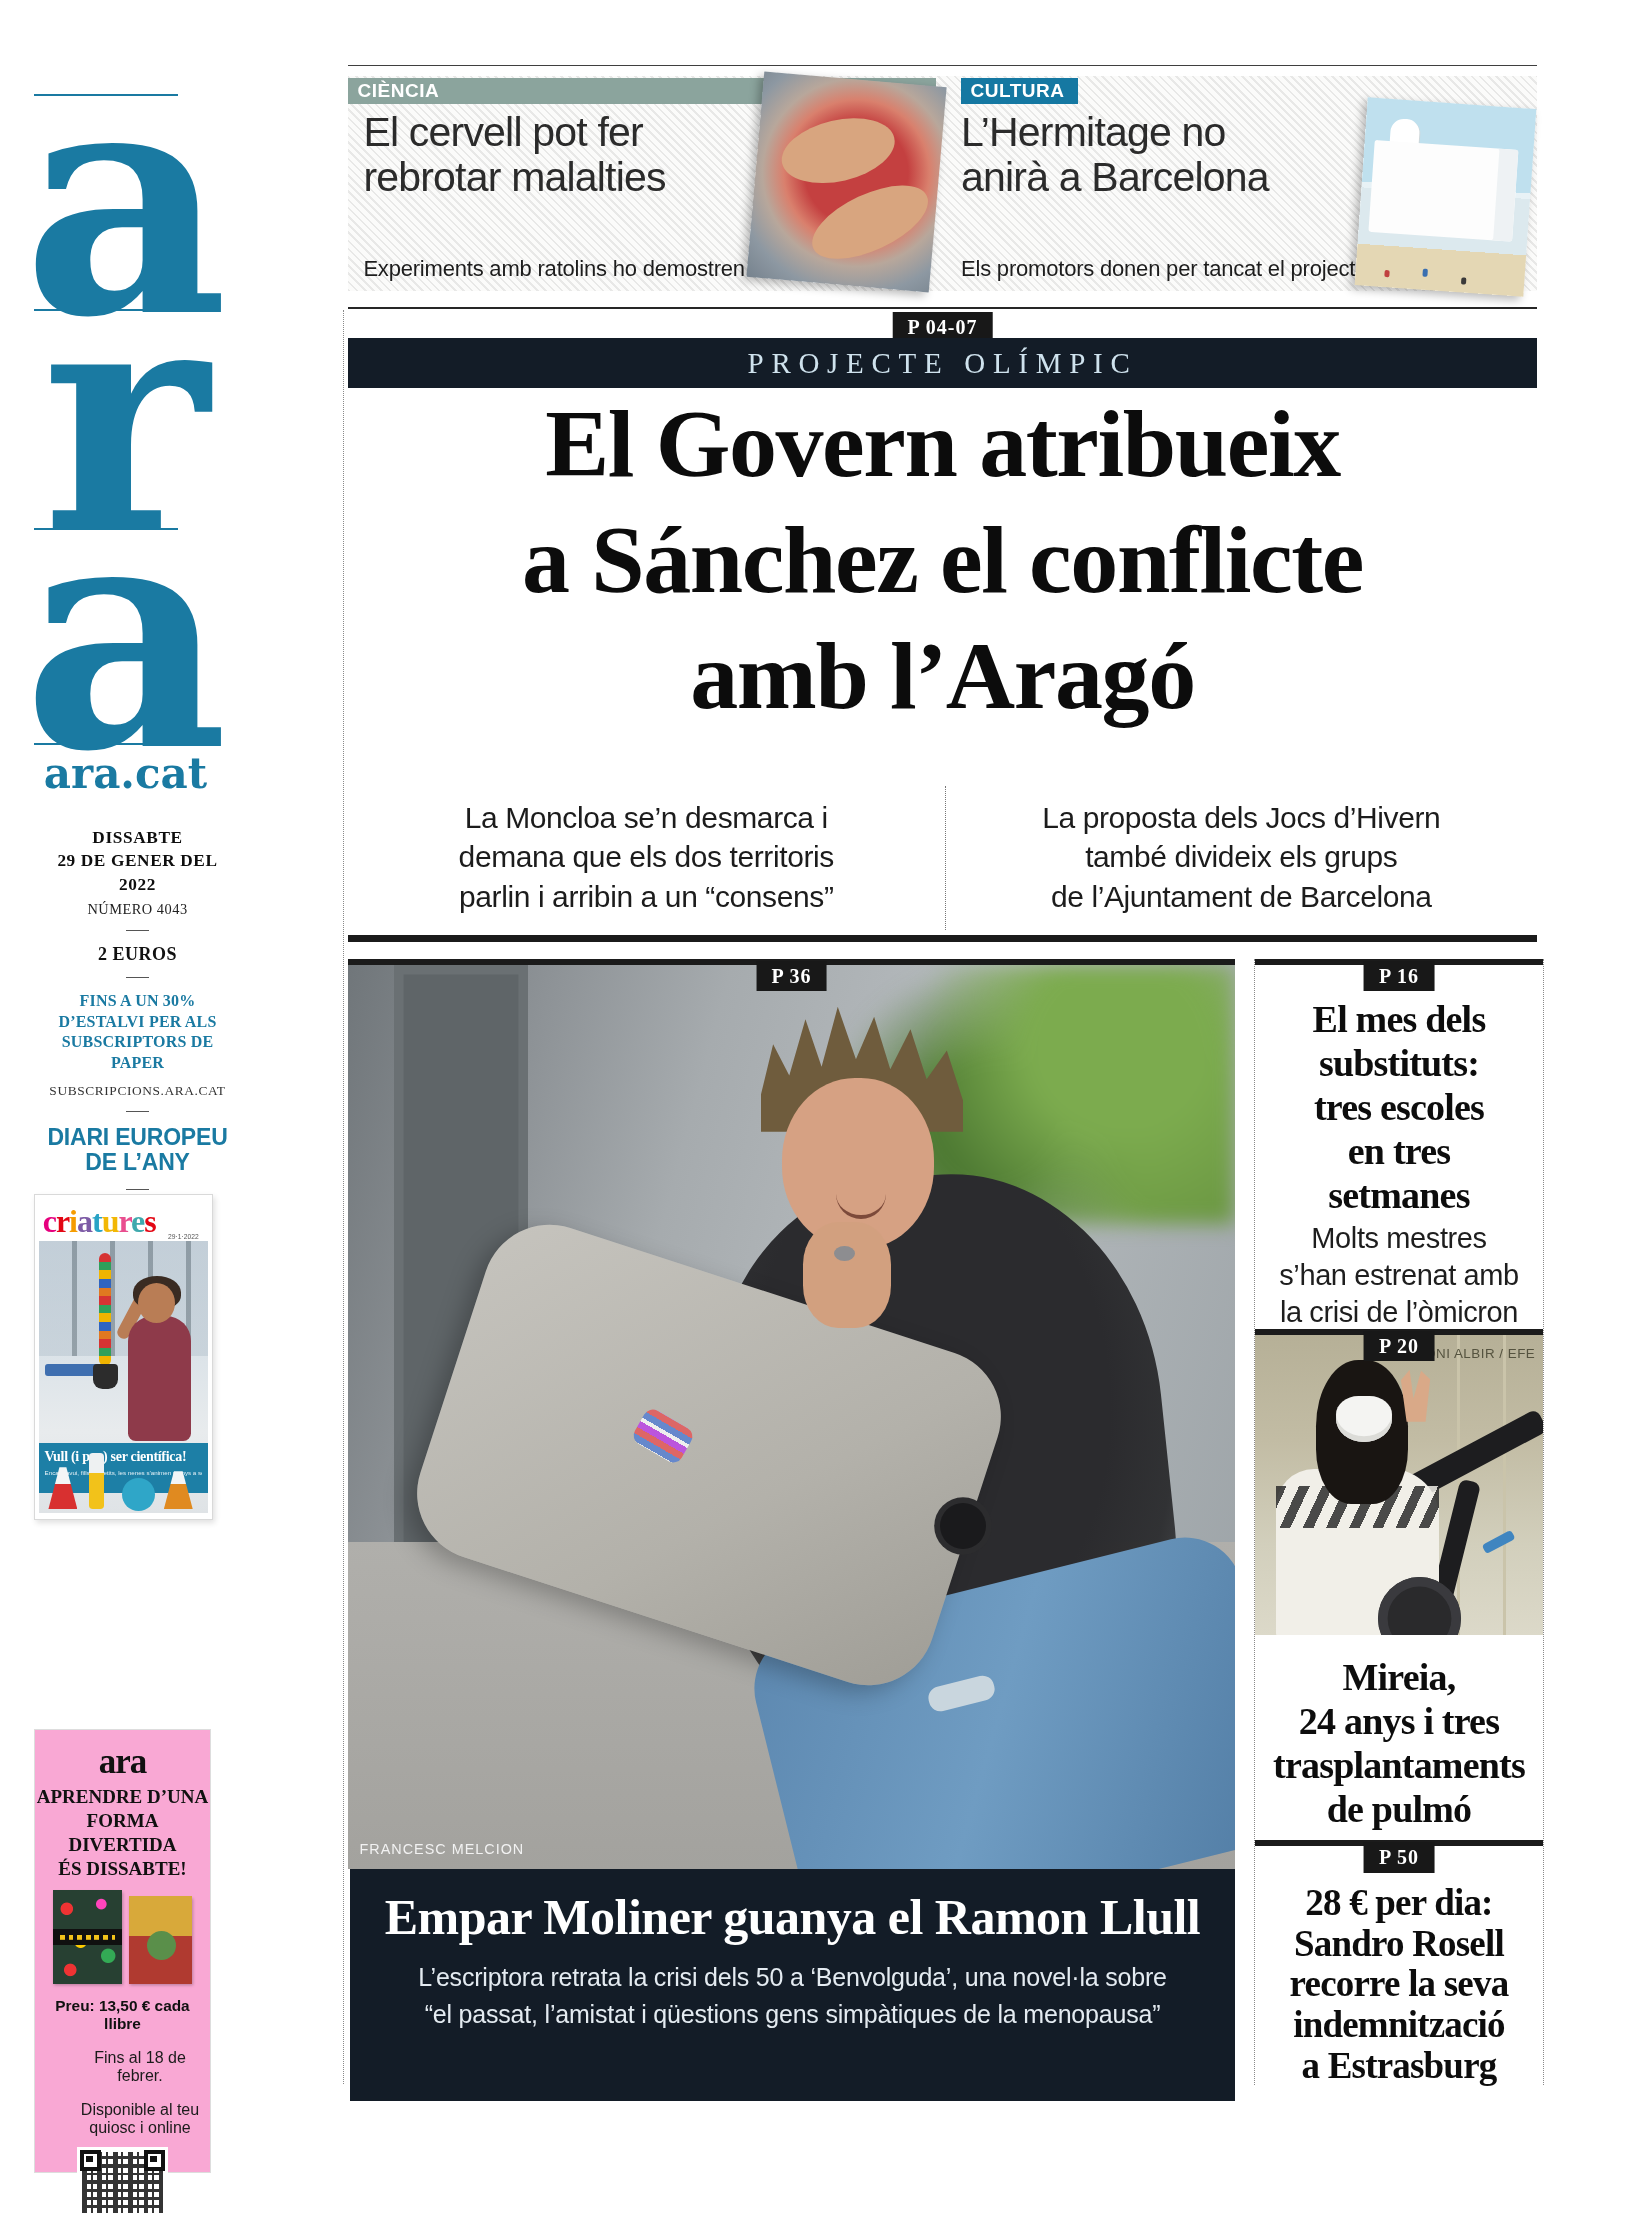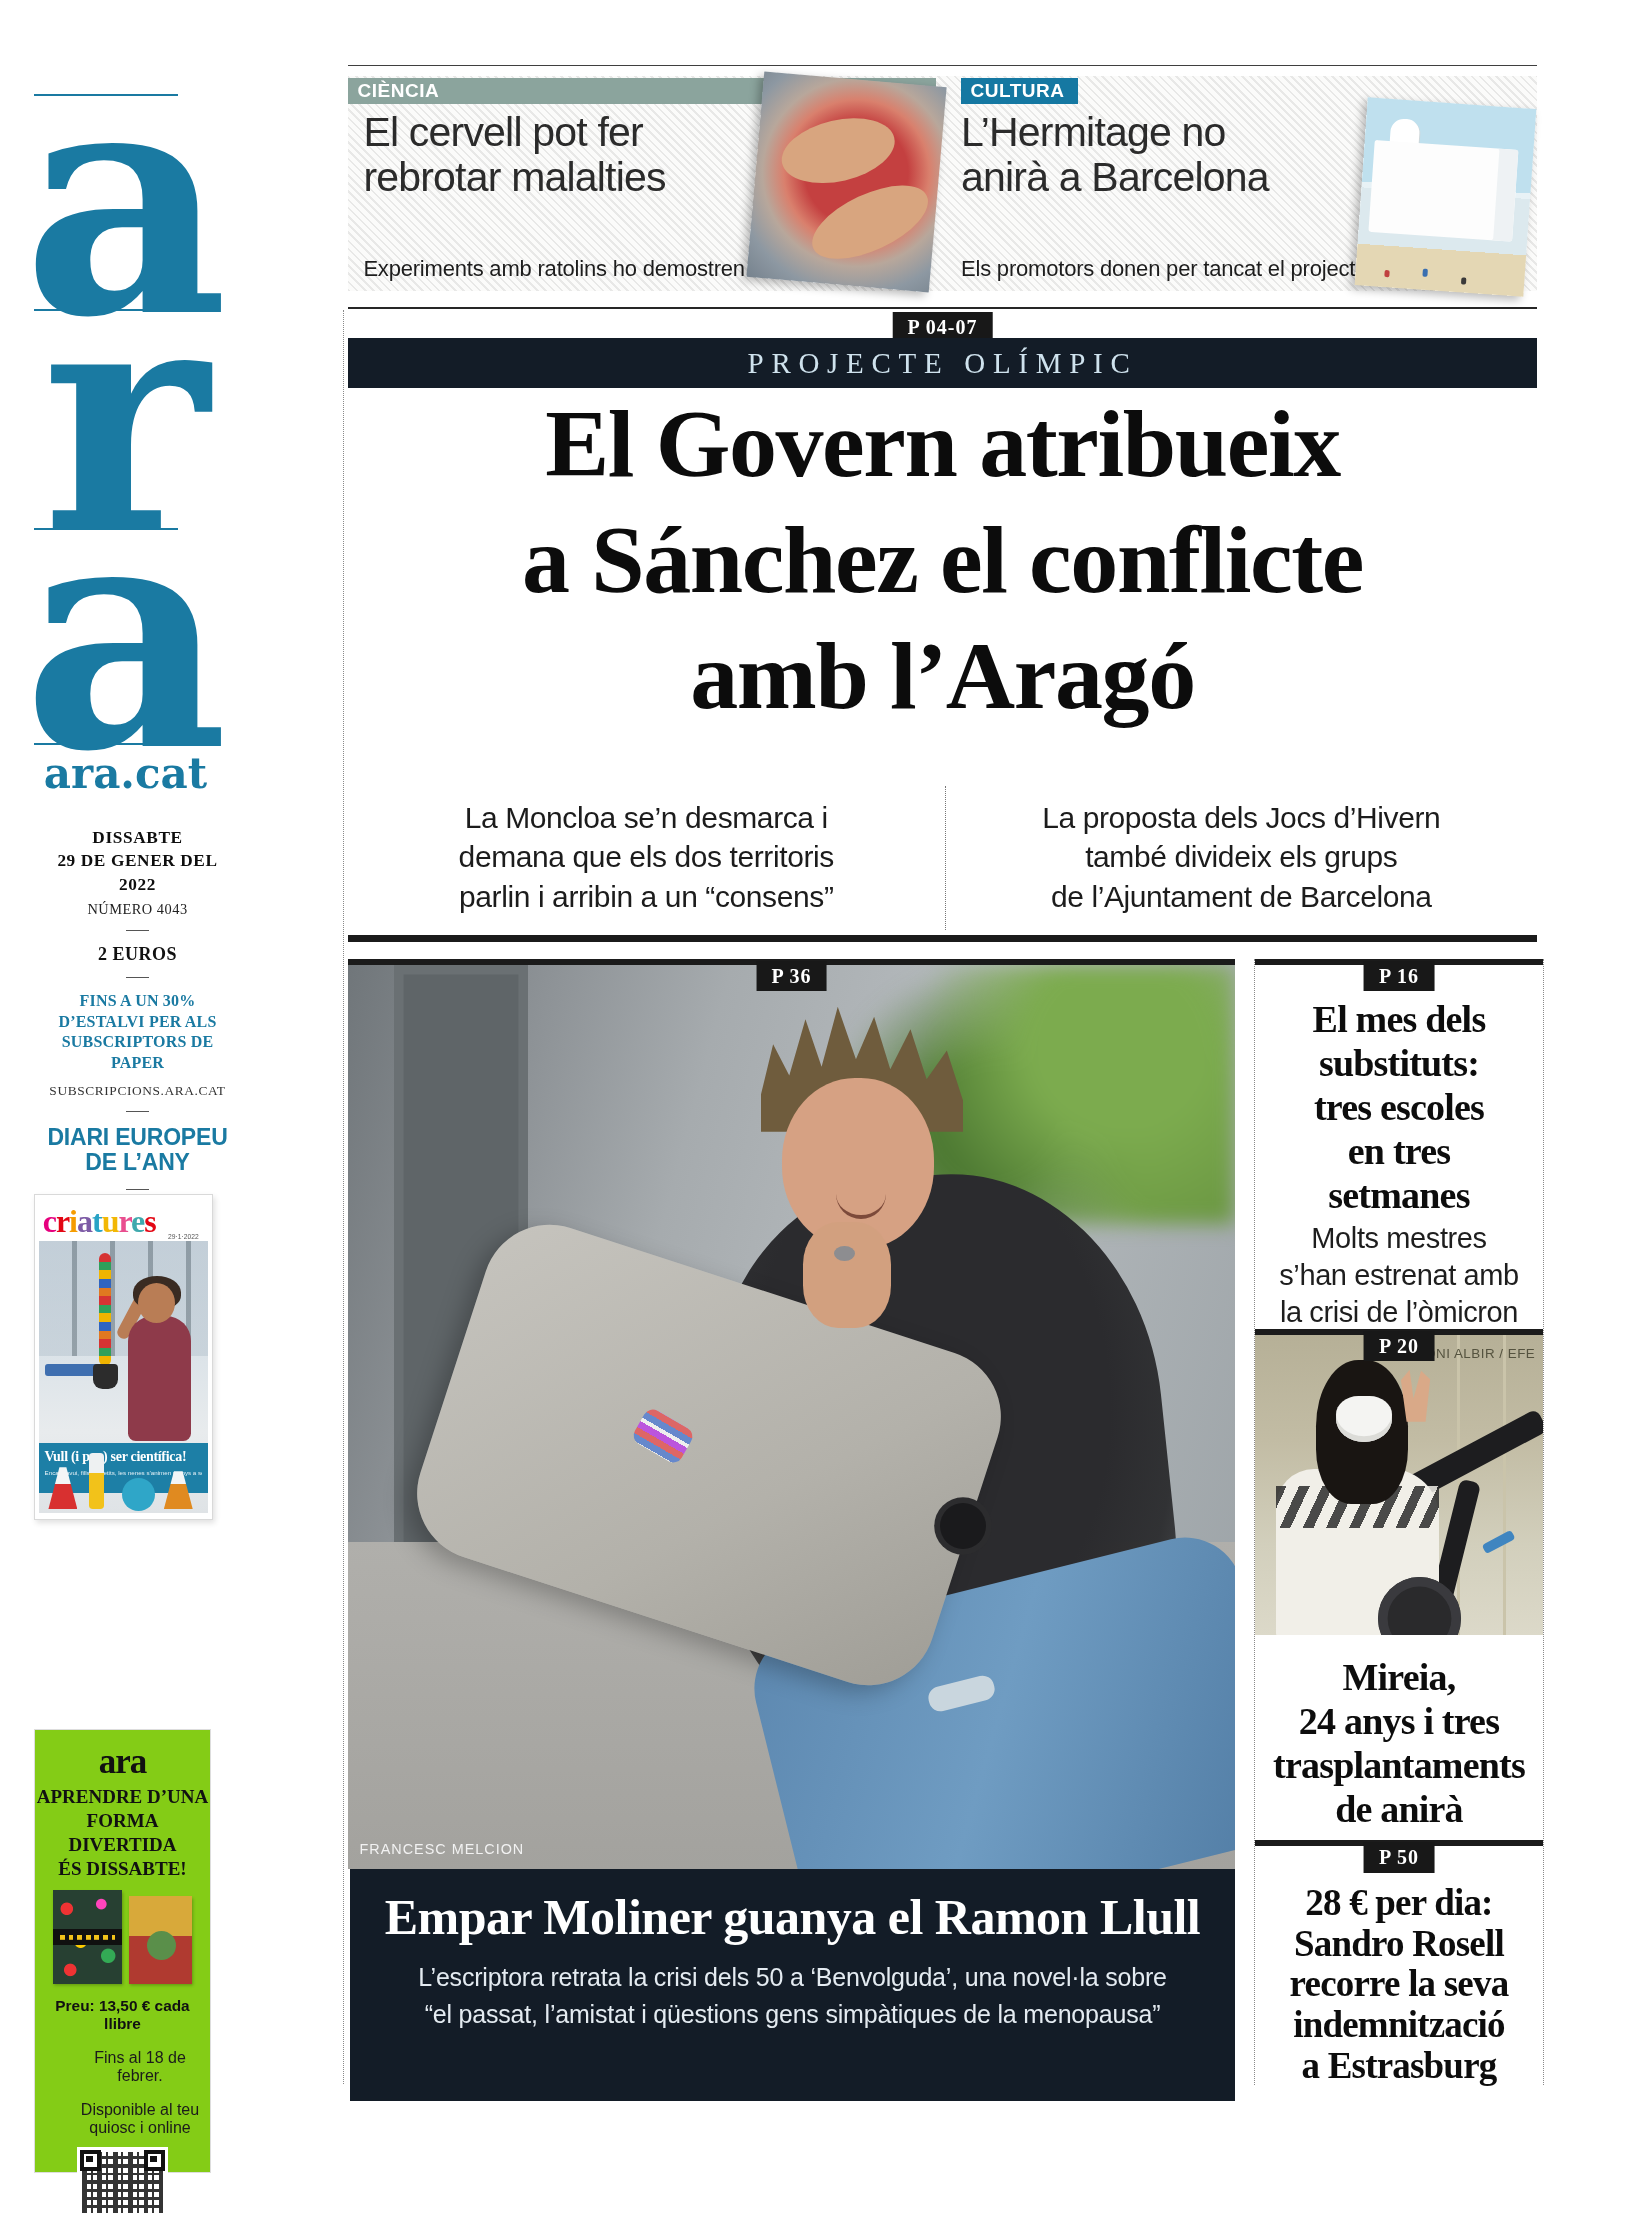--- a/index.html
+++ b/index.html
@@ -43,21 +43,21 @@
   .cria-band{position:absolute;left:0;right:0;top:202px;height:50px;background:#1d7fa6;color:#fff;padding:5.8px 5.8px 0 5.8px;box-sizing:border-box;}
   .cria-title{font-family:"Liberation Serif",serif;font-weight:bold;font-size:14px;letter-spacing:-0.3px;white-space:nowrap;}
   .cria-sub{font-size:6.2px;color:#e8f2f7;margin-top:3.8px;white-space:nowrap;overflow:hidden;}
   .flask{position:absolute;bottom:3.8px;}
   .flask-erlen{left:9.6px;width:29px;height:42px;background:linear-gradient(180deg,#f3f5f6 0 40%,#d83030 40%);clip-path:polygon(38% 0,62% 0,100% 100%,0 100%);}
   .flask-cyl{left:50px;width:15.4px;height:56px;background:linear-gradient(180deg,#eef1f2 0 35%,#f2c21a 35%);border-radius:3.8px;}
   .flask-round{left:83px;width:33px;height:33px;background:#2fa6c8;border-radius:50%;bottom:1.9px;}
   .flask-orange{left:125px;width:29px;height:38px;background:linear-gradient(180deg,#f3f5f6 0 35%,#e08a20 35%);clip-path:polygon(35% 0,65% 0,100% 100%,0 100%);}
 
   
-  .ad-card{left:37px;top:1729px;width:177px;height:444px;background:#84cc16;border:1px solid #ddd;
+  .ad-card{left:37px;top:1729px;width:177px;height:444px;background:#f9a8d4;border:1px solid #ddd;
            text-align:center;box-sizing:border-box;padding-top:11.5px;}
   .ad-brand{font-family:"Liberation Serif",serif;font-weight:bold;font-size:35px;letter-spacing:-1px;}
   .ad-title{font-family:"Liberation Serif",serif;font-weight:bold;font-size:19px;line-height:1.25;margin-top:3.8px;}
   .ad-books{display:flex;justify-content:center;gap:7.7px;margin-top:9.6px;align-items:flex-end;}
   .book1{width:69px;height:94px;background:
       radial-gradient(circle at 20% 20%,#e33 0 5.8px,transparent 6.7px),
       radial-gradient(circle at 70% 15%,#f4b 0 4.8px,transparent 5.8px),
       radial-gradient(circle at 40% 55%,#fc0 0 5.8px,transparent 6.7px),
       radial-gradient(circle at 80% 70%,#3a5 0 6.7px,transparent 7.7px),
       radial-gradient(circle at 25% 85%,#e33 0 5.8px,transparent 6.7px),
@@ -386,21 +386,21 @@
         <div class="ms-wheel"></div>
         <div class="rc-credit">TONI ALBIR / EFE</div>
       </div>
     </div>
 
     <div class="rc-block" style="top:696px">
       <div class="rc-headline">
         <div>Mireia,</div>
         <div>24 anys i tres</div>
         <div>trasplantaments</div>
-        <div>de anirà</div>
+        <div>de pulmó</div>
       </div>
     </div>
 
     <div class="rc-rule"></div>
     <span class="pbadge pbadge-center" style="top:883px;z-index:5">P 50</span>
 
     <div class="rc-block" style="top:924px">
       <div class="rc-headline rc-headline-sm">
         <div>28 € per dia:</div>
         <div>Sandro Rosell</div>

